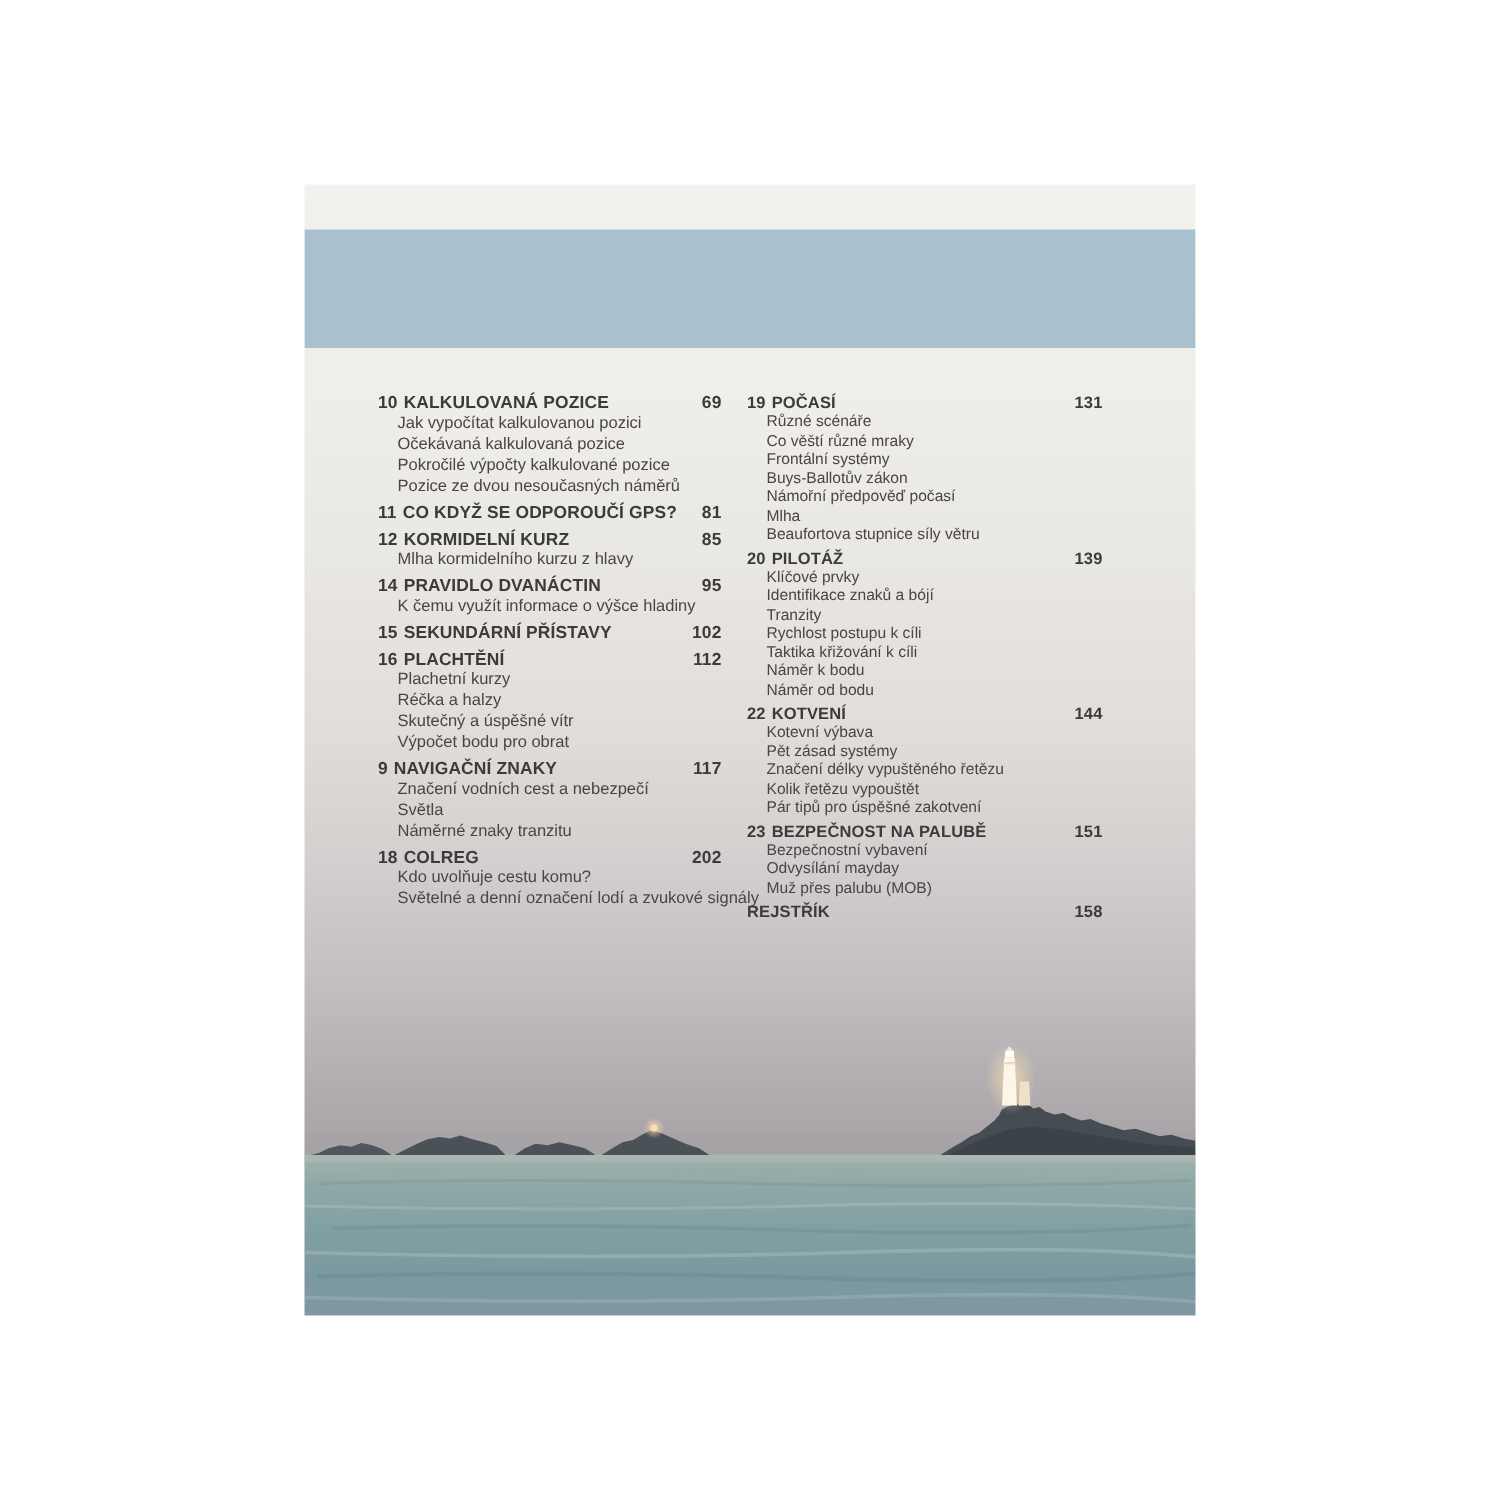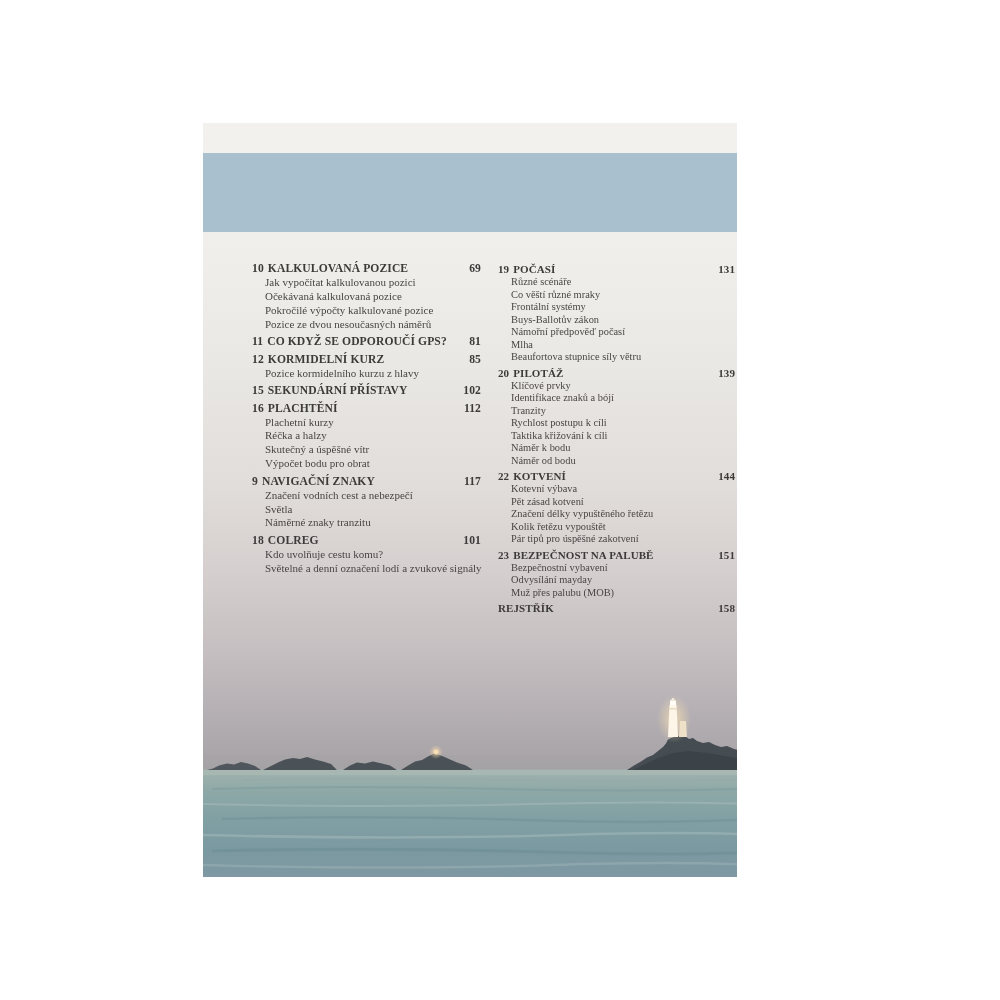--- a/index.html
+++ b/index.html
@@ -1,26 +1,25 @@
 <!DOCTYPE html>
 <html><head>
 <meta charset="utf-8">
 <style>
   html,body{margin:0;padding:0;}
   body{
     width:1000px;height:1000px;position:relative;background:#ffffff;
     font-family:"Liberation Sans", sans-serif;overflow:hidden;
   }
   .page{
-    position:absolute;left:203px;top:123px;width:534px;height:754px;
+    position:absolute;left:203px;top:123px;width:594px;height:754px;
     overflow:hidden;
     background:linear-gradient(180deg,
       #f2f1ed 0%, #efeeea 18%, #eae8e4 32%, #e1ddda 48%,
       #d4cfce 60%, #c3bdbf 71%, #b1acb0 80%, #a5a1a5 86%, #a3a0a4 100%);
-    font-family:Liberation Serif, serif;
   }
   .band{
     position:absolute;left:0;top:30px;width:100%;height:79px;
   }
   .toc-col{position:absolute;}
   .col-left{left:49px;top:139px;width:229px;--hlh:14px;--slh:13.9px;--gap:3.5px;
             --hfs:11.6px;--sfs:11px;}
   .col-right{left:295px;top:140px;width:237px;--hlh:13px;--slh:12.5px;--gap:3px;
             --hfs:11px;--sfs:10.4px;}
   .chapter{margin-top:var(--gap);}
@@ -61,21 +60,28 @@
         <div class="head">
           <span><span class="num">11</span><span class="ttl">CO KDYŽ SE ODPOROUČÍ GPS?</span></span>
           <span class="pg">81</span>
         </div>
       </div>
       <div class="chapter">
         <div class="head">
           <span><span class="num">12</span><span class="ttl">KORMIDELNÍ KURZ</span></span>
           <span class="pg">85</span>
         </div>
-        <div class="sub">Pozice kormidelního kurzu z hlavy</div>
+        <div class="sub">Mlha kormidelního kurzu z hlavy</div>
+      </div>
+      <div class="chapter">
+        <div class="head">
+          <span><span class="num">14</span><span class="ttl">PRAVIDLO DVANÁCTIN</span></span>
+          <span class="pg">95</span>
+        </div>
+        <div class="sub">K čemu využít informace o výšce hladiny</div>
       </div>
       <div class="chapter">
         <div class="head">
           <span><span class="num">15</span><span class="ttl">SEKUNDÁRNÍ PŘÍSTAVY</span></span>
           <span class="pg">102</span>
         </div>
       </div>
       <div class="chapter">
         <div class="head">
           <span><span class="num">16</span><span class="ttl">PLACHTĚNÍ</span></span>
@@ -91,21 +97,21 @@
           <span><span class="num">9</span><span class="ttl">NAVIGAČNÍ ZNAKY</span></span>
           <span class="pg">117</span>
         </div>
         <div class="sub">Značení vodních cest a nebezpečí</div>
         <div class="sub">Světla</div>
         <div class="sub">Náměrné znaky tranzitu</div>
       </div>
       <div class="chapter">
         <div class="head">
           <span><span class="num">18</span><span class="ttl">COLREG</span></span>
-          <span class="pg">101</span>
+          <span class="pg">202</span>
         </div>
         <div class="sub">Kdo uvolňuje cestu komu?</div>
         <div class="sub">Světelné a denní označení lodí a zvukové signály</div>
       </div>
     </div>
   <div class="toc-col col-right">
       <div class="chapter">
         <div class="head">
           <span><span class="num">19</span><span class="ttl">POČASÍ</span></span>
           <span class="pg">131</span>
@@ -130,21 +136,21 @@
         <div class="sub">Taktika křižování k cíli</div>
         <div class="sub">Náměr k bodu</div>
         <div class="sub">Náměr od bodu</div>
       </div>
       <div class="chapter">
         <div class="head">
           <span><span class="num">22</span><span class="ttl">KOTVENÍ</span></span>
           <span class="pg">144</span>
         </div>
         <div class="sub">Kotevní výbava</div>
-        <div class="sub">Pět zásad kotvení</div>
+        <div class="sub">Pět zásad systémy</div>
         <div class="sub">Značení délky vypuštěného řetězu</div>
         <div class="sub">Kolik řetězu vypouštět</div>
         <div class="sub">Pár tipů pro úspěšné zakotvení</div>
       </div>
       <div class="chapter">
         <div class="head">
           <span><span class="num">23</span><span class="ttl">BEZPEČNOST NA PALUBĚ</span></span>
           <span class="pg">151</span>
         </div>
         <div class="sub">Bezpečnostní vybavení</div>

